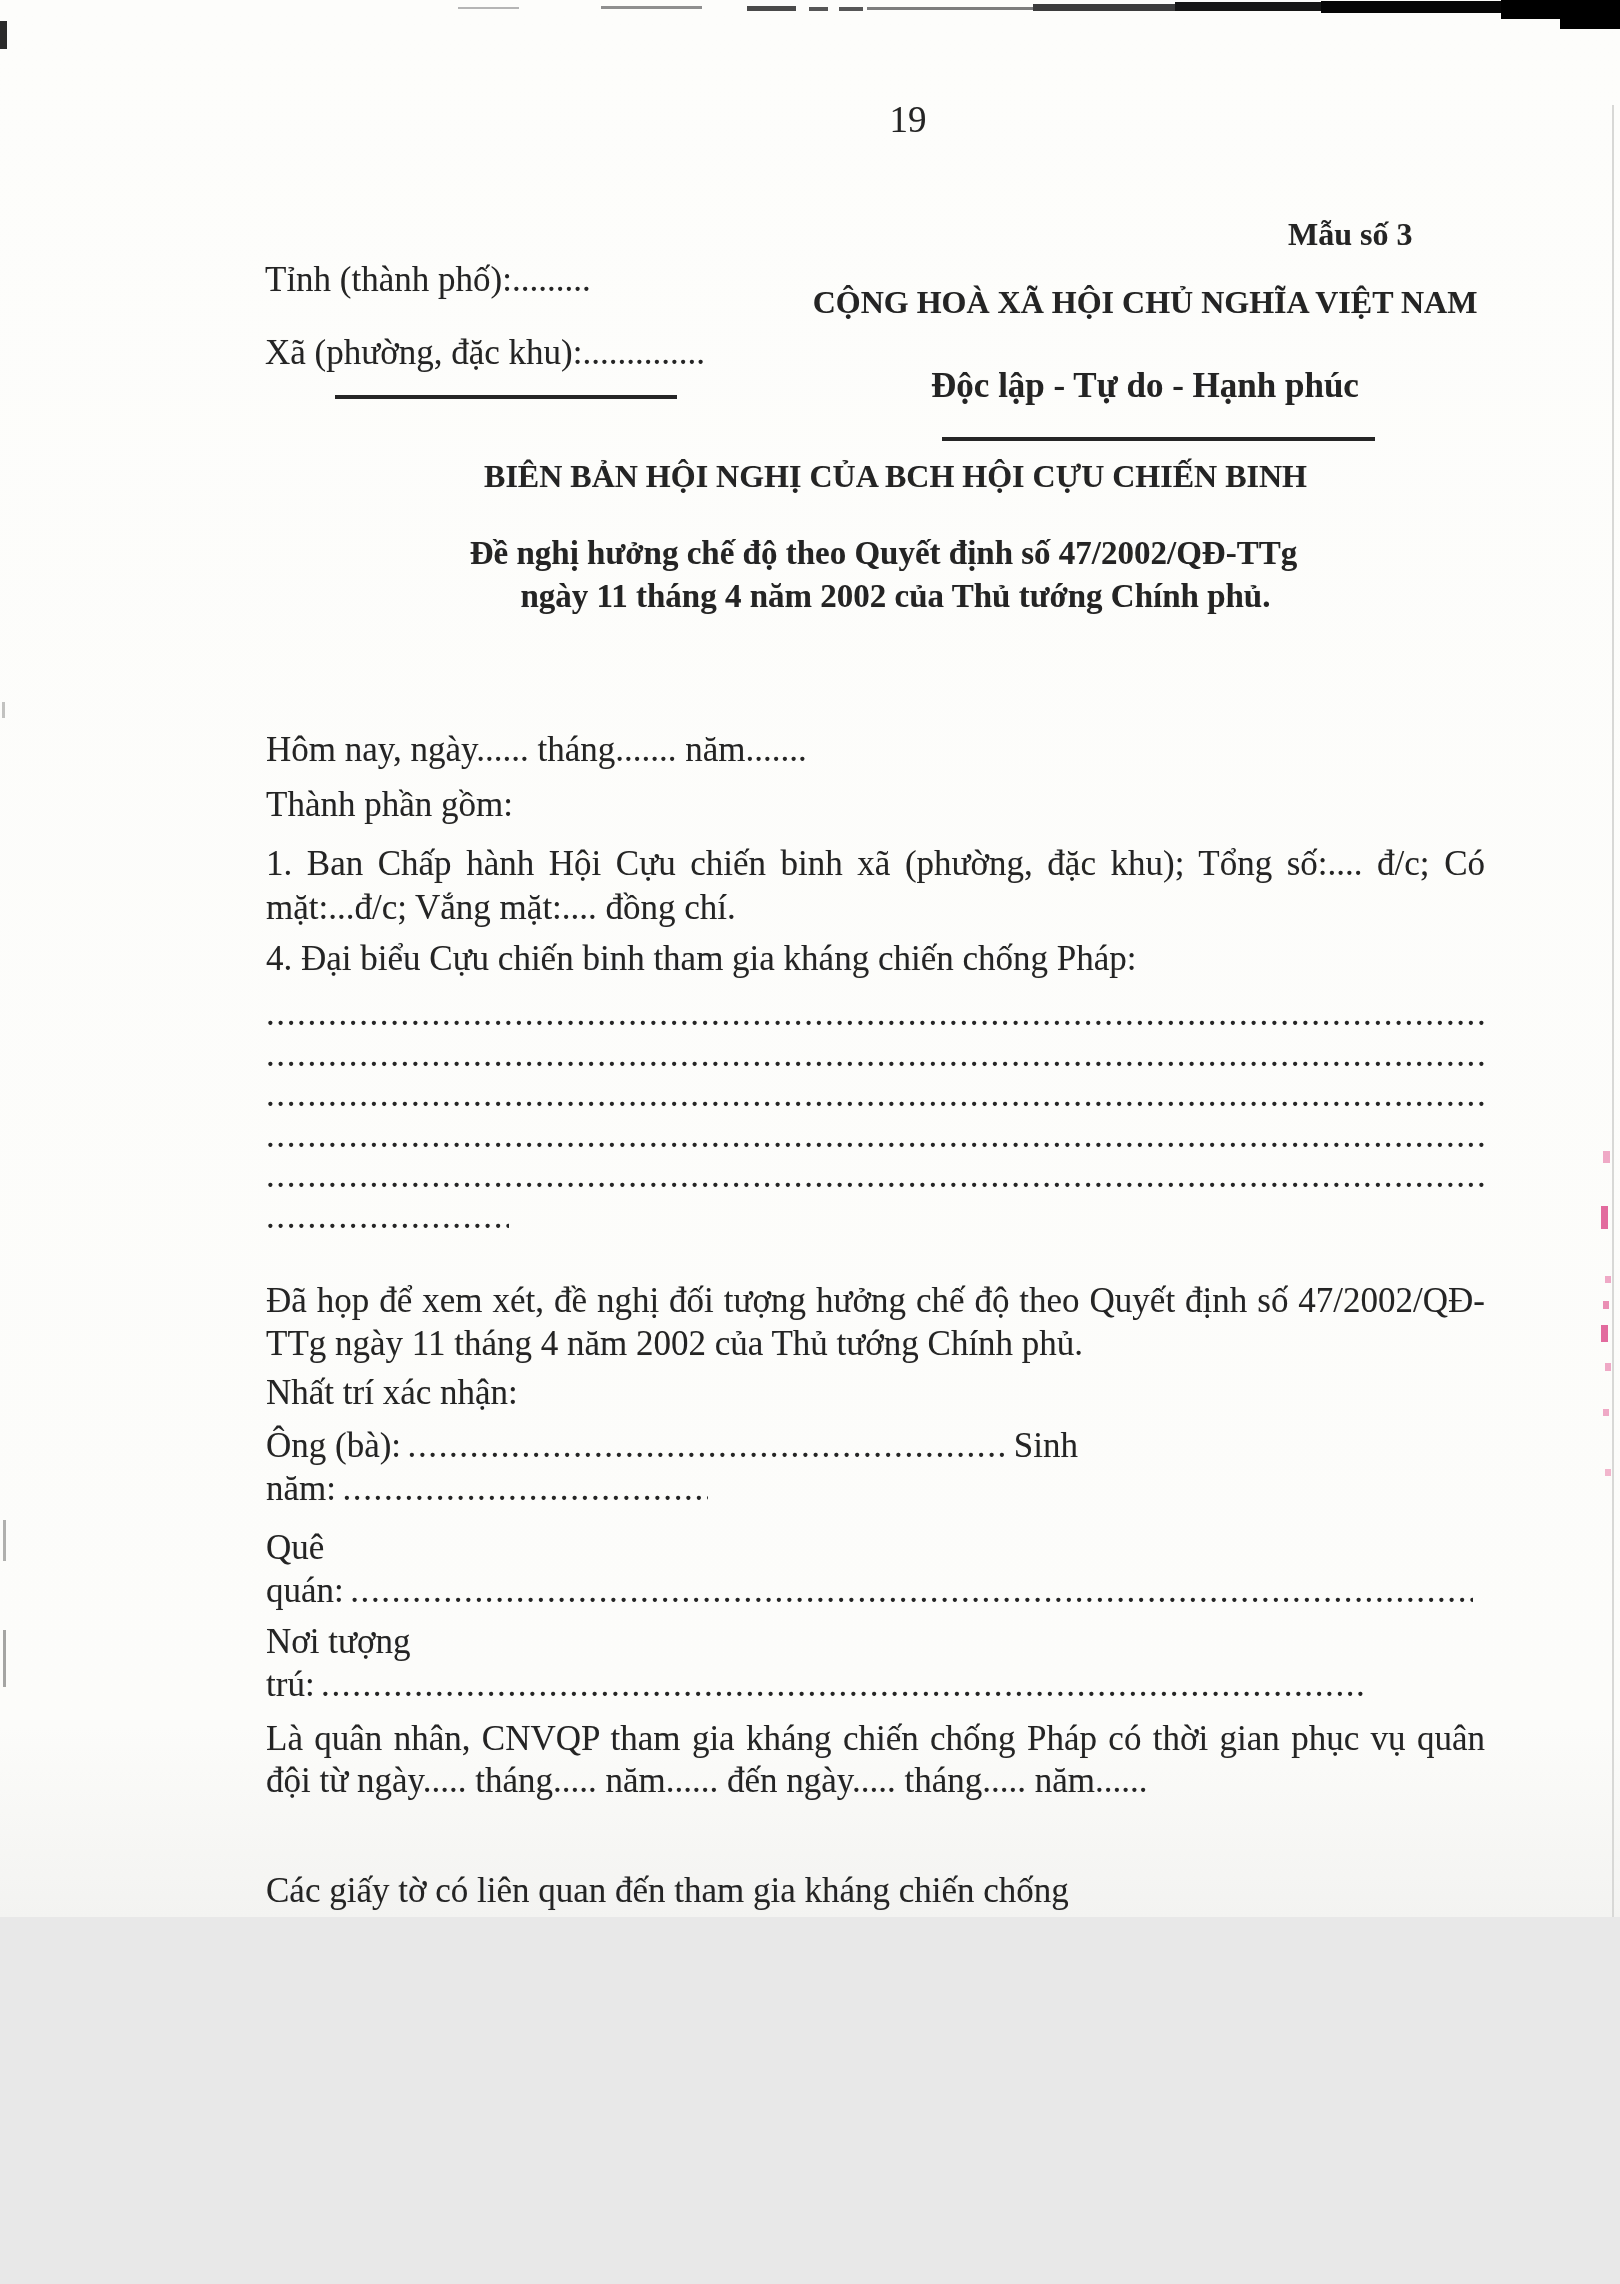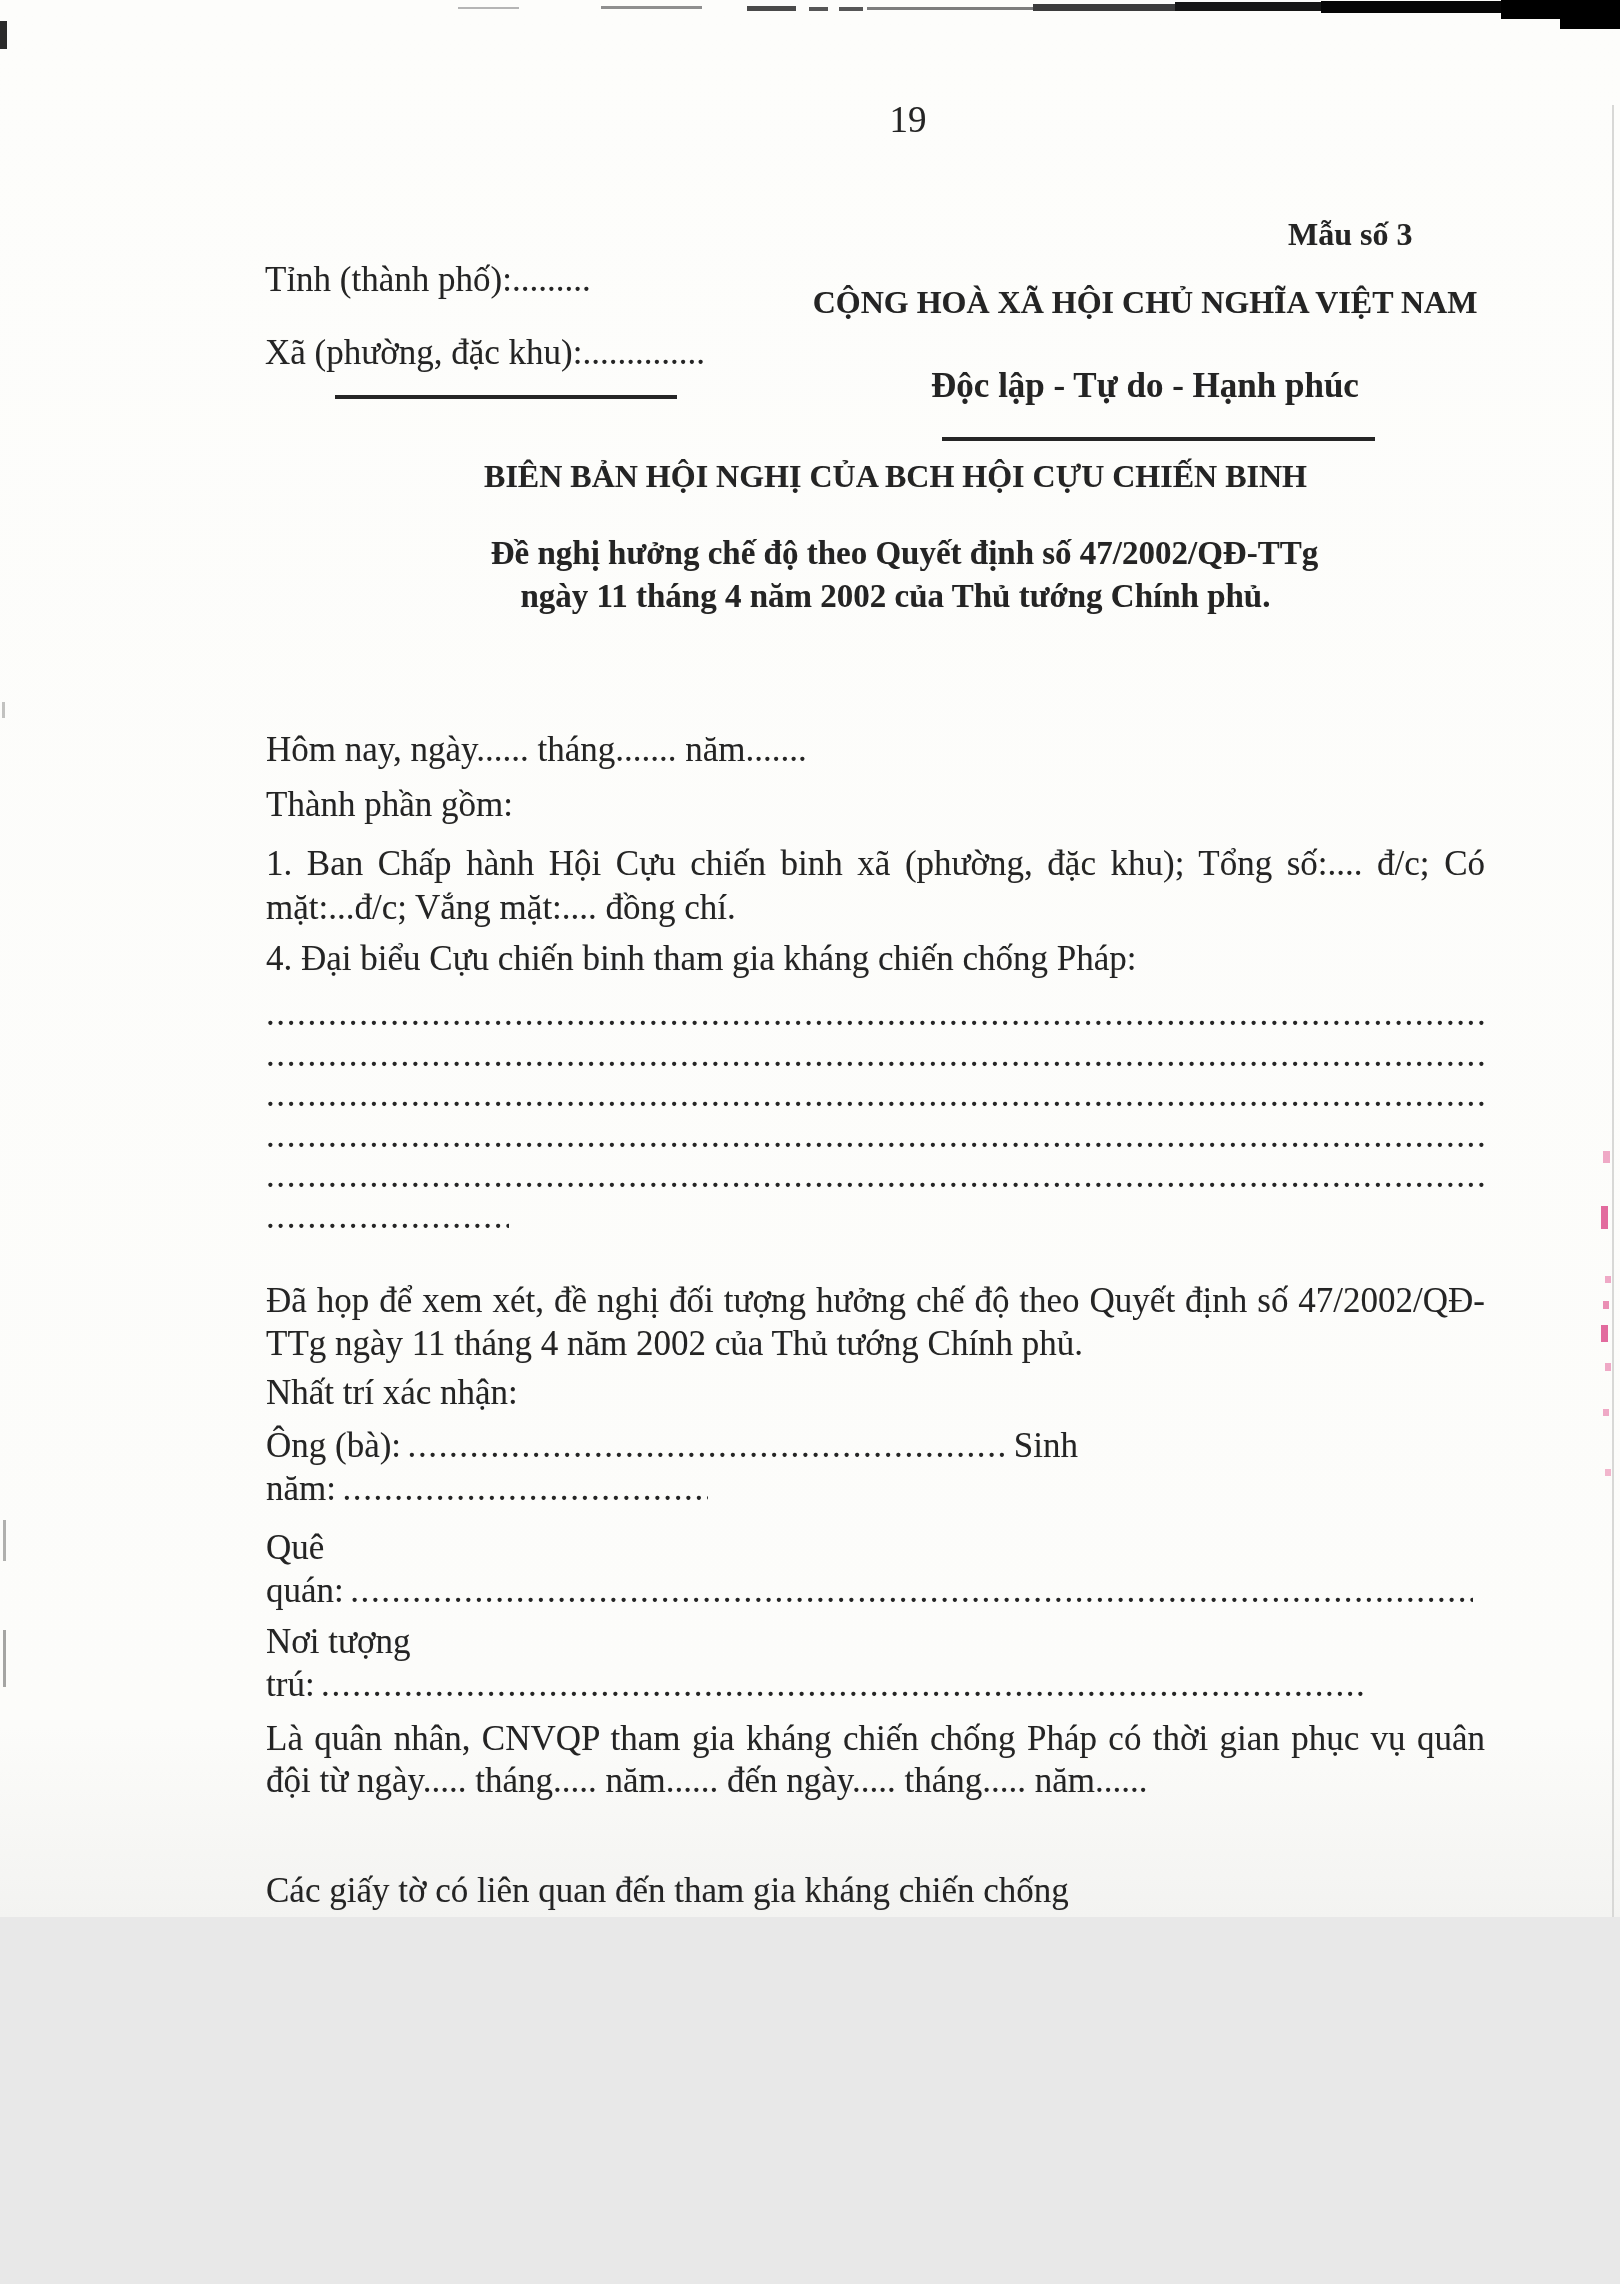--- a/index.html
+++ b/index.html
@@ -30,21 +30,21 @@
   .prov{top:258px;left:265px;width:567px;}
   .comm{top:331px;left:265px;width:608px;}
   .lunder{left:335px;top:395px;width:342px;height:4px;}
   .formlabel{top:215px;left:1288px;width:211px;font-size:32px;line-height:39px;}
   .repub{top:282px;left:798px;width:694px;font-size:32px;line-height:41px;text-align:center;}
   .motto{top:365px;left:798px;width:694px;font-size:35px;line-height:42px;text-align:center;}
   .munder{left:942px;top:437px;width:433px;height:4px;}
 
   
   .t1{top:455px;left:286px;width:1219px;font-size:32px;line-height:42px;}
-  .t2{top:532px;left:295px;width:1219px;font-size:33px;line-height:42px;}
+  .t2{top:532px;left:274px;width:1219px;font-size:33px;line-height:42px;}
   .t3{top:575px;left:286px;width:1219px;font-size:33px;line-height:42px;}
 
   
   .dateline{top:728px;}
   .tpg{top:783px;}
   .it1a{top:842px;}
   .it1b{top:886px;}
   .it2{top:937px;}
   .f1{top:993px;} .f2{top:1034px;} .f3{top:1074px;} .f4{top:1115px;} .f5{top:1155px;}
   .fs{top:1196px;width:243px;}

